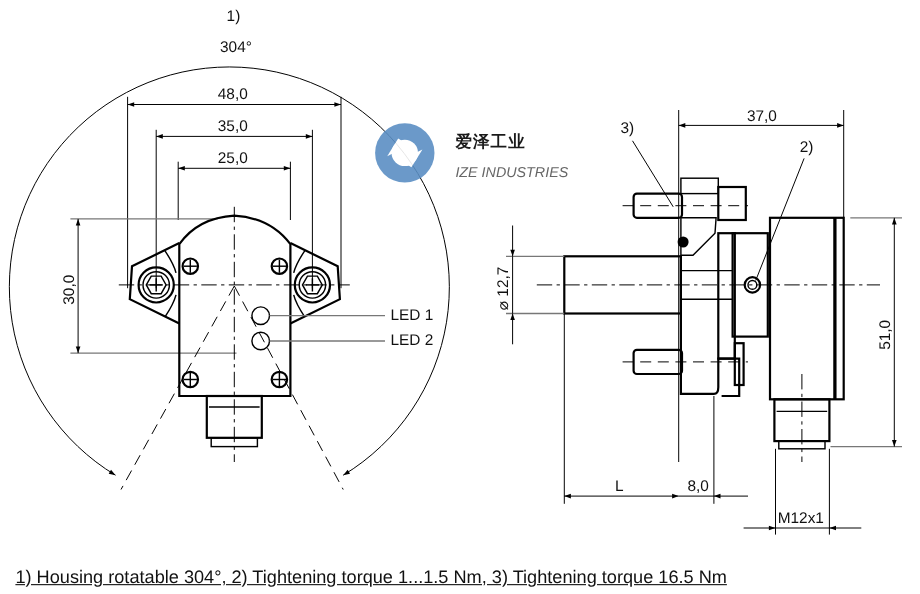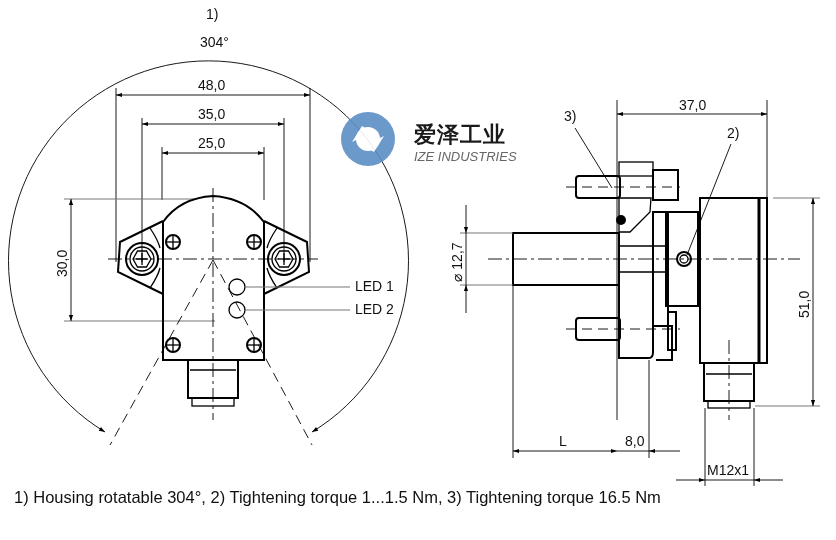--- a/index.html
+++ b/index.html
@@ -7,23 +7,23 @@
          font-family:"Liberation Sans", sans-serif; }
   svg#drawing { position:absolute; left:0; top:0; }
   .thick { stroke:#000; stroke-width:2; fill:none; }
   .med { stroke:#000; stroke-width:1.3; fill:none; }
   .thin { stroke:#000; stroke-width:0.9; fill:none; }
   .gray { stroke:#777; stroke-width:1.2; fill:none; }
   .center { stroke:#000; stroke-width:0.9; fill:none; stroke-dasharray:14 4 3 4; }
   .dash { stroke:#000; stroke-width:0.9; fill:none; stroke-dasharray:10 6; }
   .dim-text { font-family:"Liberation Sans", sans-serif; font-size:14px; fill:#111; }
   .label-text { font-family:"Liberation Sans", sans-serif; font-size:14px; fill:#111; }
-  #footnote { position:absolute; left:14px; top:488px; font-size:16.5px; color:#111;
-              font-family:"Liberation Sans", sans-serif; white-space:nowrap; }
-  #logo-cn { position:absolute; left:414px; top:120px; font-size:22px; font-weight:bold; color:#1a1a1a;
+  #footnote { position:absolute; left:14px; top:516px; font-size:16.5px; color:#111;
+              font-family:"Liberation Sans", sans-serif; white-space:nowrap;text-decoration:underline; }
+  #logo-cn { position:absolute; left:414px; top:120px; font-size:15px; font-weight:bold; color:#1a1a1a;
              font-family:"DejaVu Sans", sans-serif; letter-spacing:1px; }
   #logo-en { position:absolute; left:414px; top:149px; font-size:13px; color:#666;
              font-family:"Liberation Sans", sans-serif;font-style:italic; }
 </style>
 </head>
 <body>
 
 <svg id="drawing" width="836" height="540" viewBox="0 0 836 540" xmlns="http://www.w3.org/2000/svg">
   <defs>
     <marker id="arr" viewBox="0 0 10 10" refX="10" refY="5" markerWidth="10" markerHeight="6" orient="auto-start-reverse" markerUnits="userSpaceOnUse">

